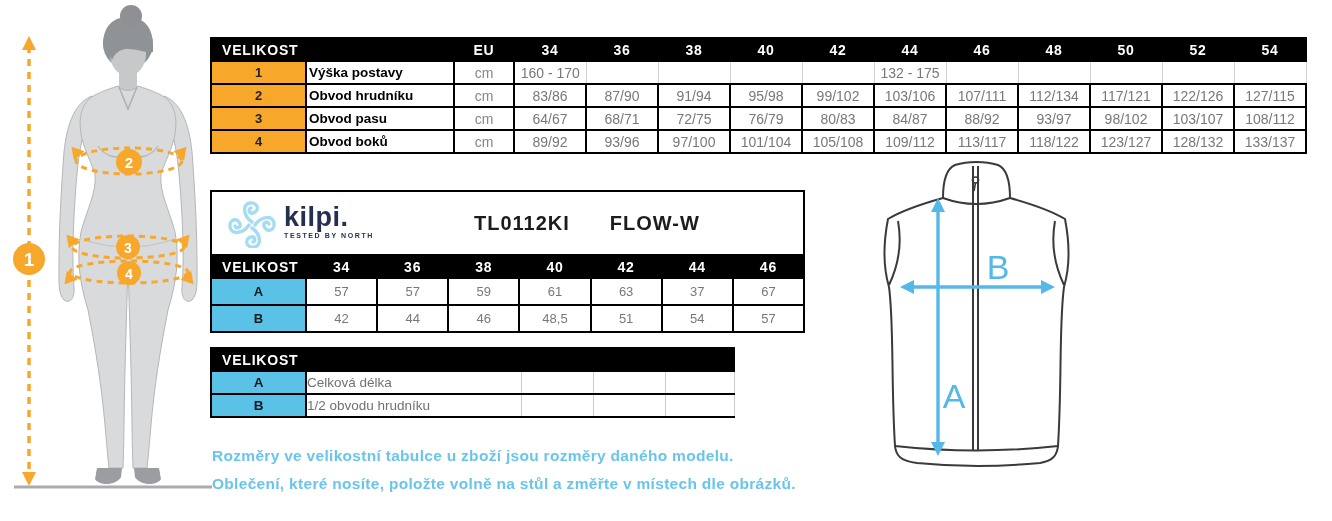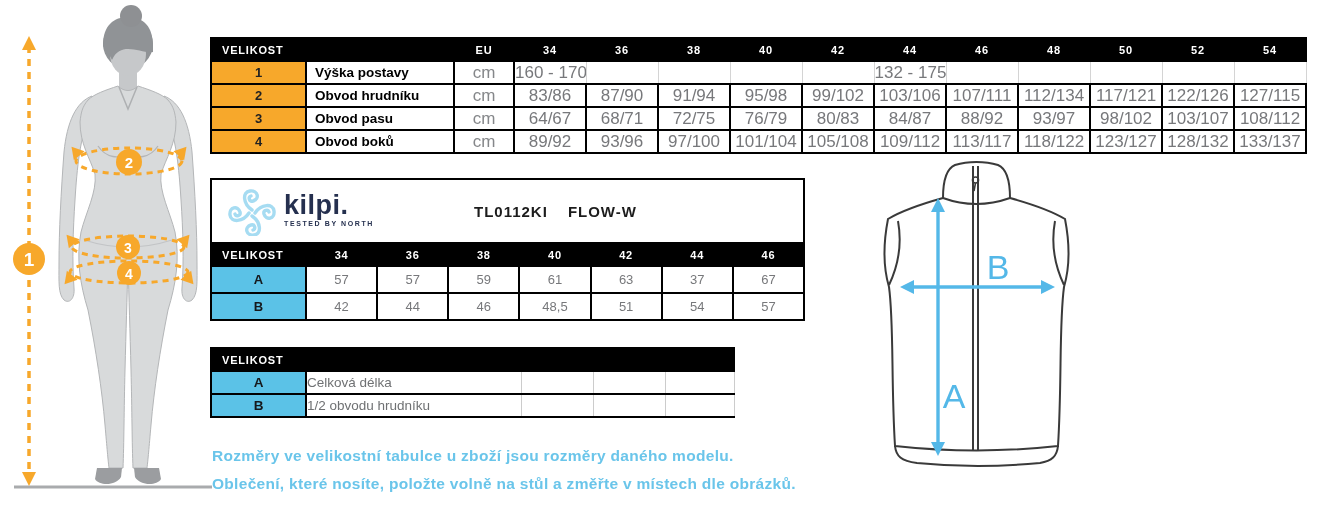--- a/index.html
+++ b/index.html
@@ -1,39 +1,39 @@
 <!DOCTYPE html>
 <html style="--orange: #F7A82B; --blue: #5BC2E7; --noteblue: #6AC5EA;"><head>
 <meta charset="utf-8">
 <style>
   html,body{margin:0;padding:0;background:#fff;}
   .canvas{position:relative;width:1332px;height:521px;background:#fff;overflow:hidden;
           font-family:"Liberation Sans",sans-serif;}
   
   table{border-collapse:collapse;table-layout:fixed;background:#fff;}
   th,td{border:2px solid #000;text-align:center;padding:0;overflow:hidden;white-space:nowrap;}
-  tr.hdr th{background:#000;color:#fff;font-size:11px;font-weight:700;letter-spacing:.8px;height:21px;border-color:#000;}
+  tr.hdr th{background:#000;color:#fff;font-size:14px;font-weight:700;letter-spacing:.8px;height:21px;border-color:#000;}
   .t-left{text-align:left;padding-left:10px;}
   #main-table{position:absolute;left:210px;top:37px;width:1095px;}
-  #main-table td{height:21px;font-size:17px;}
+  #main-table td{height:21px;font-size:14px;}
   #main-table .num{background:var(--orange,#F7A82B);font-weight:700;color:#222;font-size:13px;}
-  #main-table .lbl{text-align:left;padding-left:8px;font-weight:700;color:#000;font-size:13.5px;}
+  #main-table .lbl{text-align:left;padding-left:2px;font-weight:700;color:#000;font-size:13.5px;}
   #main-table .unit{color:#85878A;}
   .val{color:#77787B;}
   #main-table .lt{border-left:1px solid #d4d4d4;border-right:1px solid #d4d4d4;margin-top:40px;}
   .key{background:var(--blue,#5BC2E7);font-weight:700;color:#15181b;font-size:13.5px;}
   
-  .product-card{position:absolute;left:210px;top:178px;width:595px;}
+  .product-card{position:absolute;left:210px;top:190px;width:595px;}
   .logo-row{position:relative;height:66px;border:2px solid #000;background:#fff;box-sizing:border-box;}
   .logo{position:absolute;left:16px;top:8px;display:flex;align-items:flex-start;}
   .logo-txt{margin-left:8px;}
   .brand-name{font-size:27px;font-weight:700;color:#25304F;letter-spacing:.5px;line-height:30px;margin-top:2px;}
   .brand-tagline{font-size:7px;font-weight:700;color:#25304F;letter-spacing:1.6px;margin-top:0px;}
-  .product-code{position:absolute;left:262px;top:50%;transform:translateY(-50%);display:flex;gap:20px;
-                font-size:15px;font-weight:600;color:#1c1c1c;letter-spacing:1px;}
+  .product-code{position:absolute;left:262px;top:50%;transform:translateY(-50%);display:flex;gap:40px;
+                font-size:20px;font-weight:600;color:#1c1c1c;letter-spacing:1px;}
   #product-table{width:595px;margin-top:-2px;}
   #product-table td{height:25px;font-size:13px;}
   
   #legend-table{position:absolute;left:210px;top:347px;width:525px;}
   #legend-table td{height:21px;font-size:13.5px;}
   #legend-table .desc{text-align:left;color:#6F7173;border-right:1px solid #ccc;}
   #legend-table .ghost{border-left:1px solid #ccc;border-right:1px solid #ccc;}
   
   .notes{position:absolute;left:212px;top:442px;color:var(--noteblue,#6AC5EA);font-size:15.5px;
          font-weight:600;letter-spacing:.3px;line-height:28px;}

